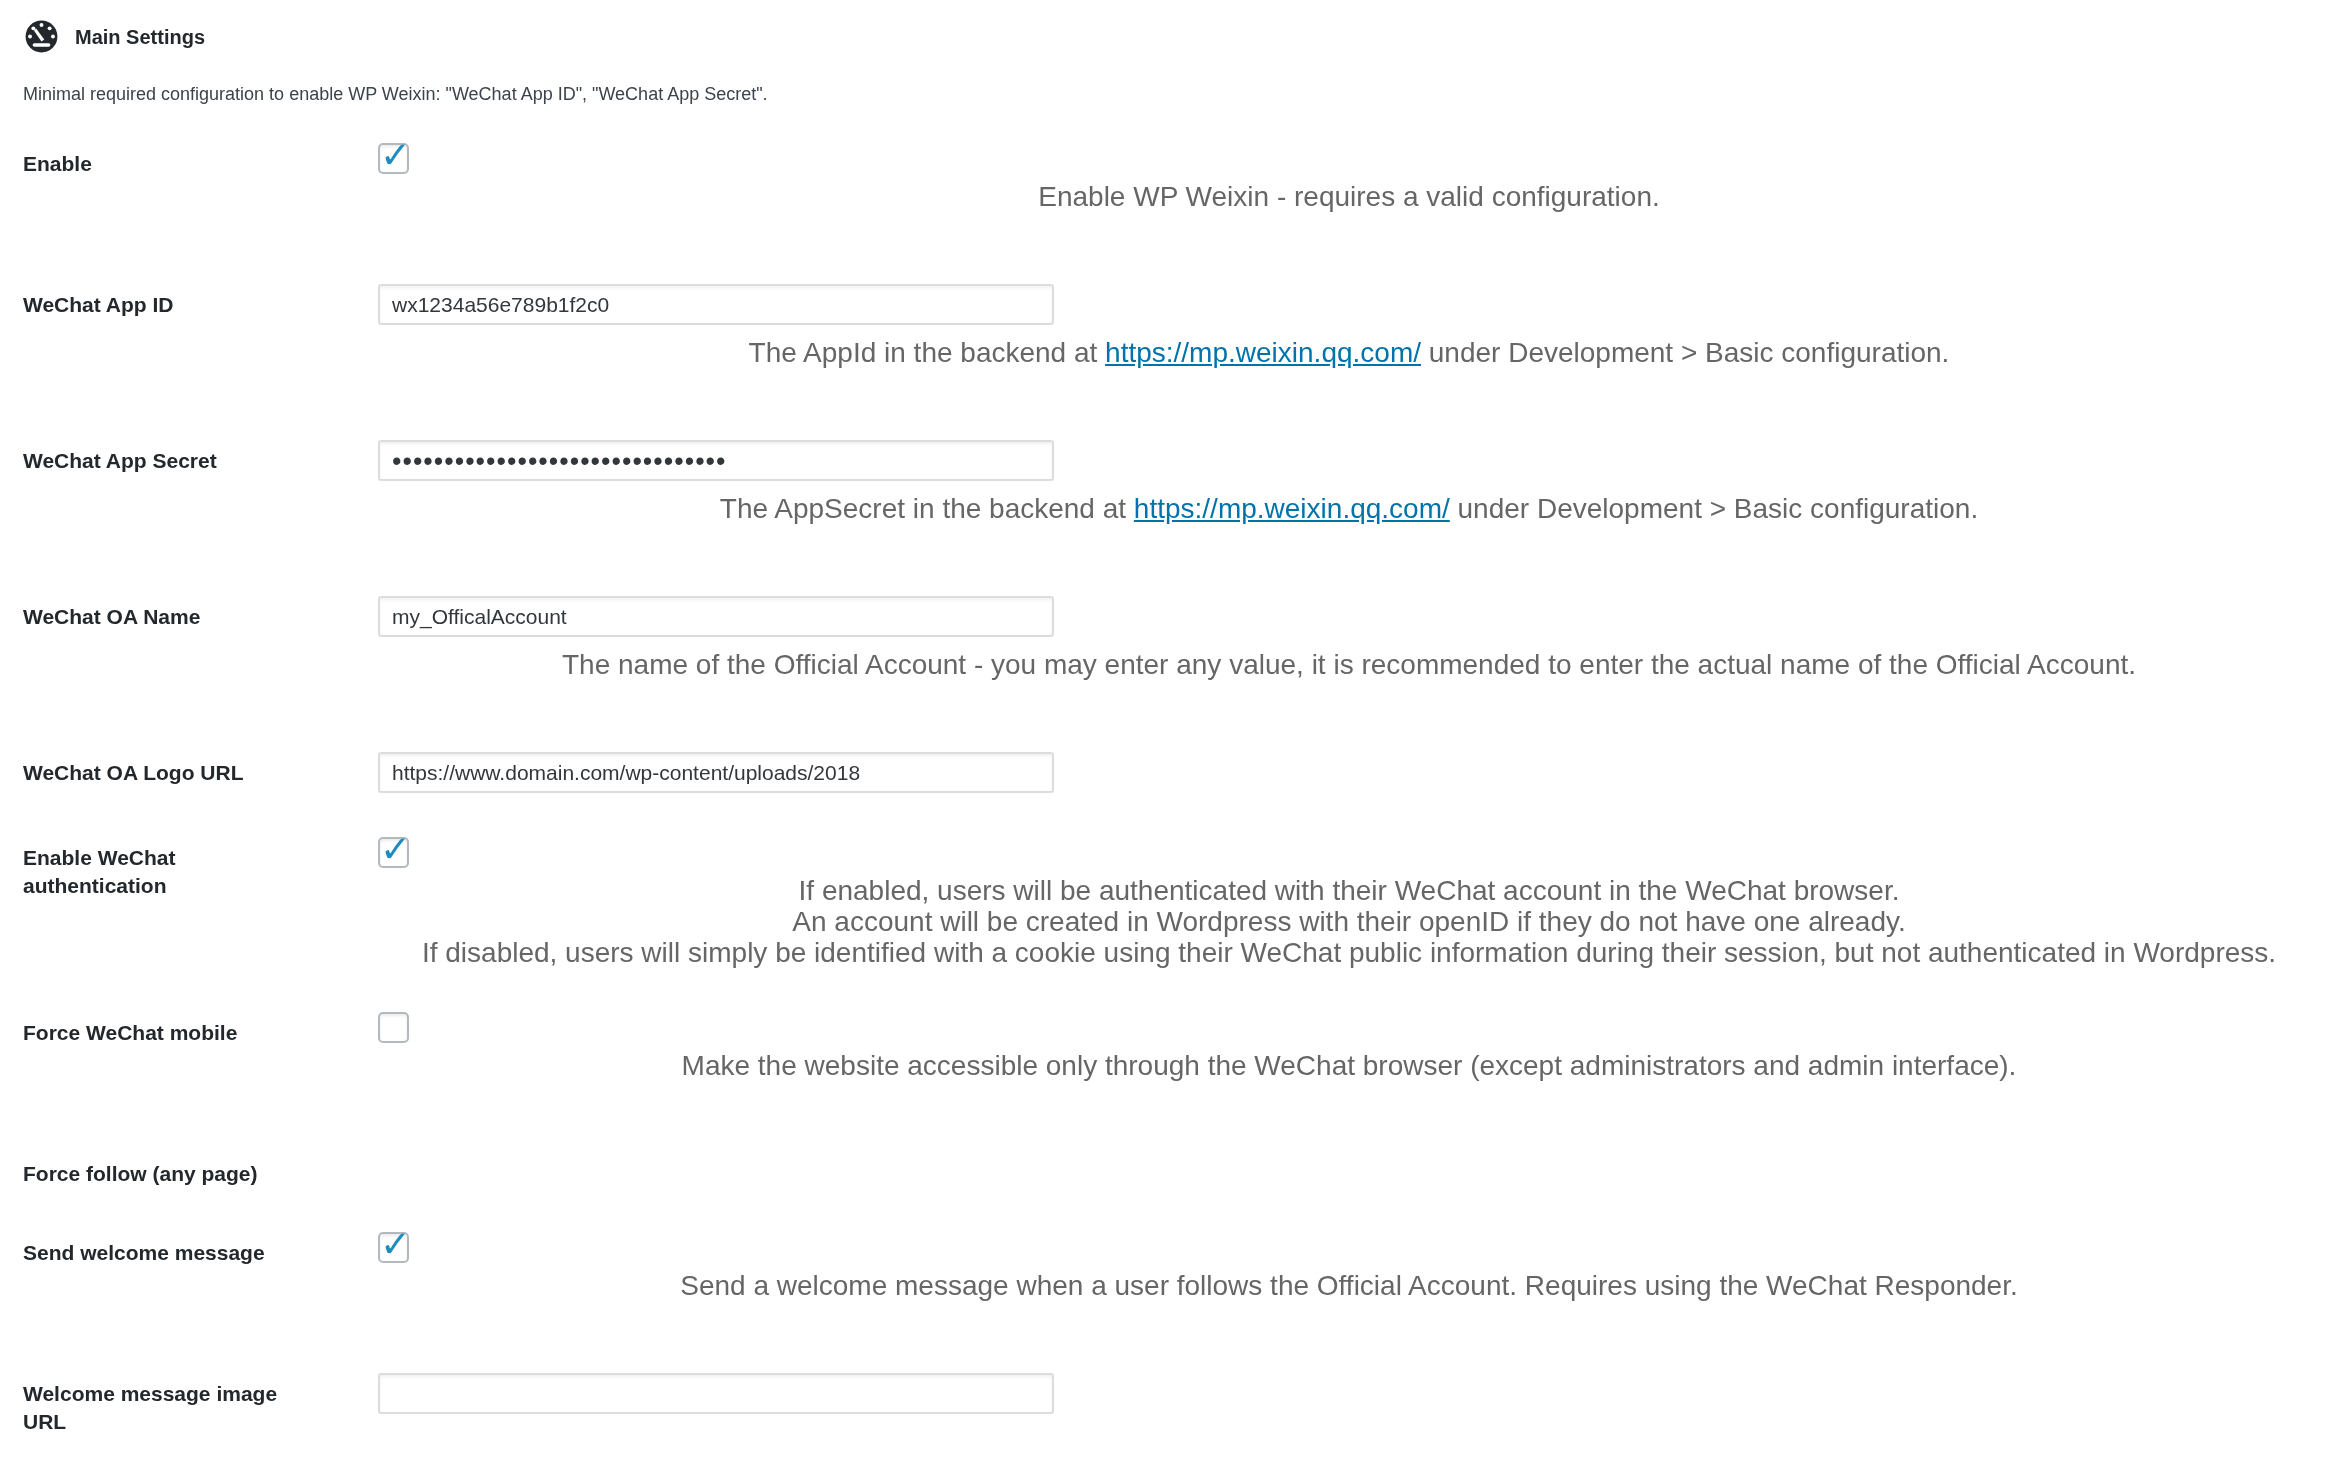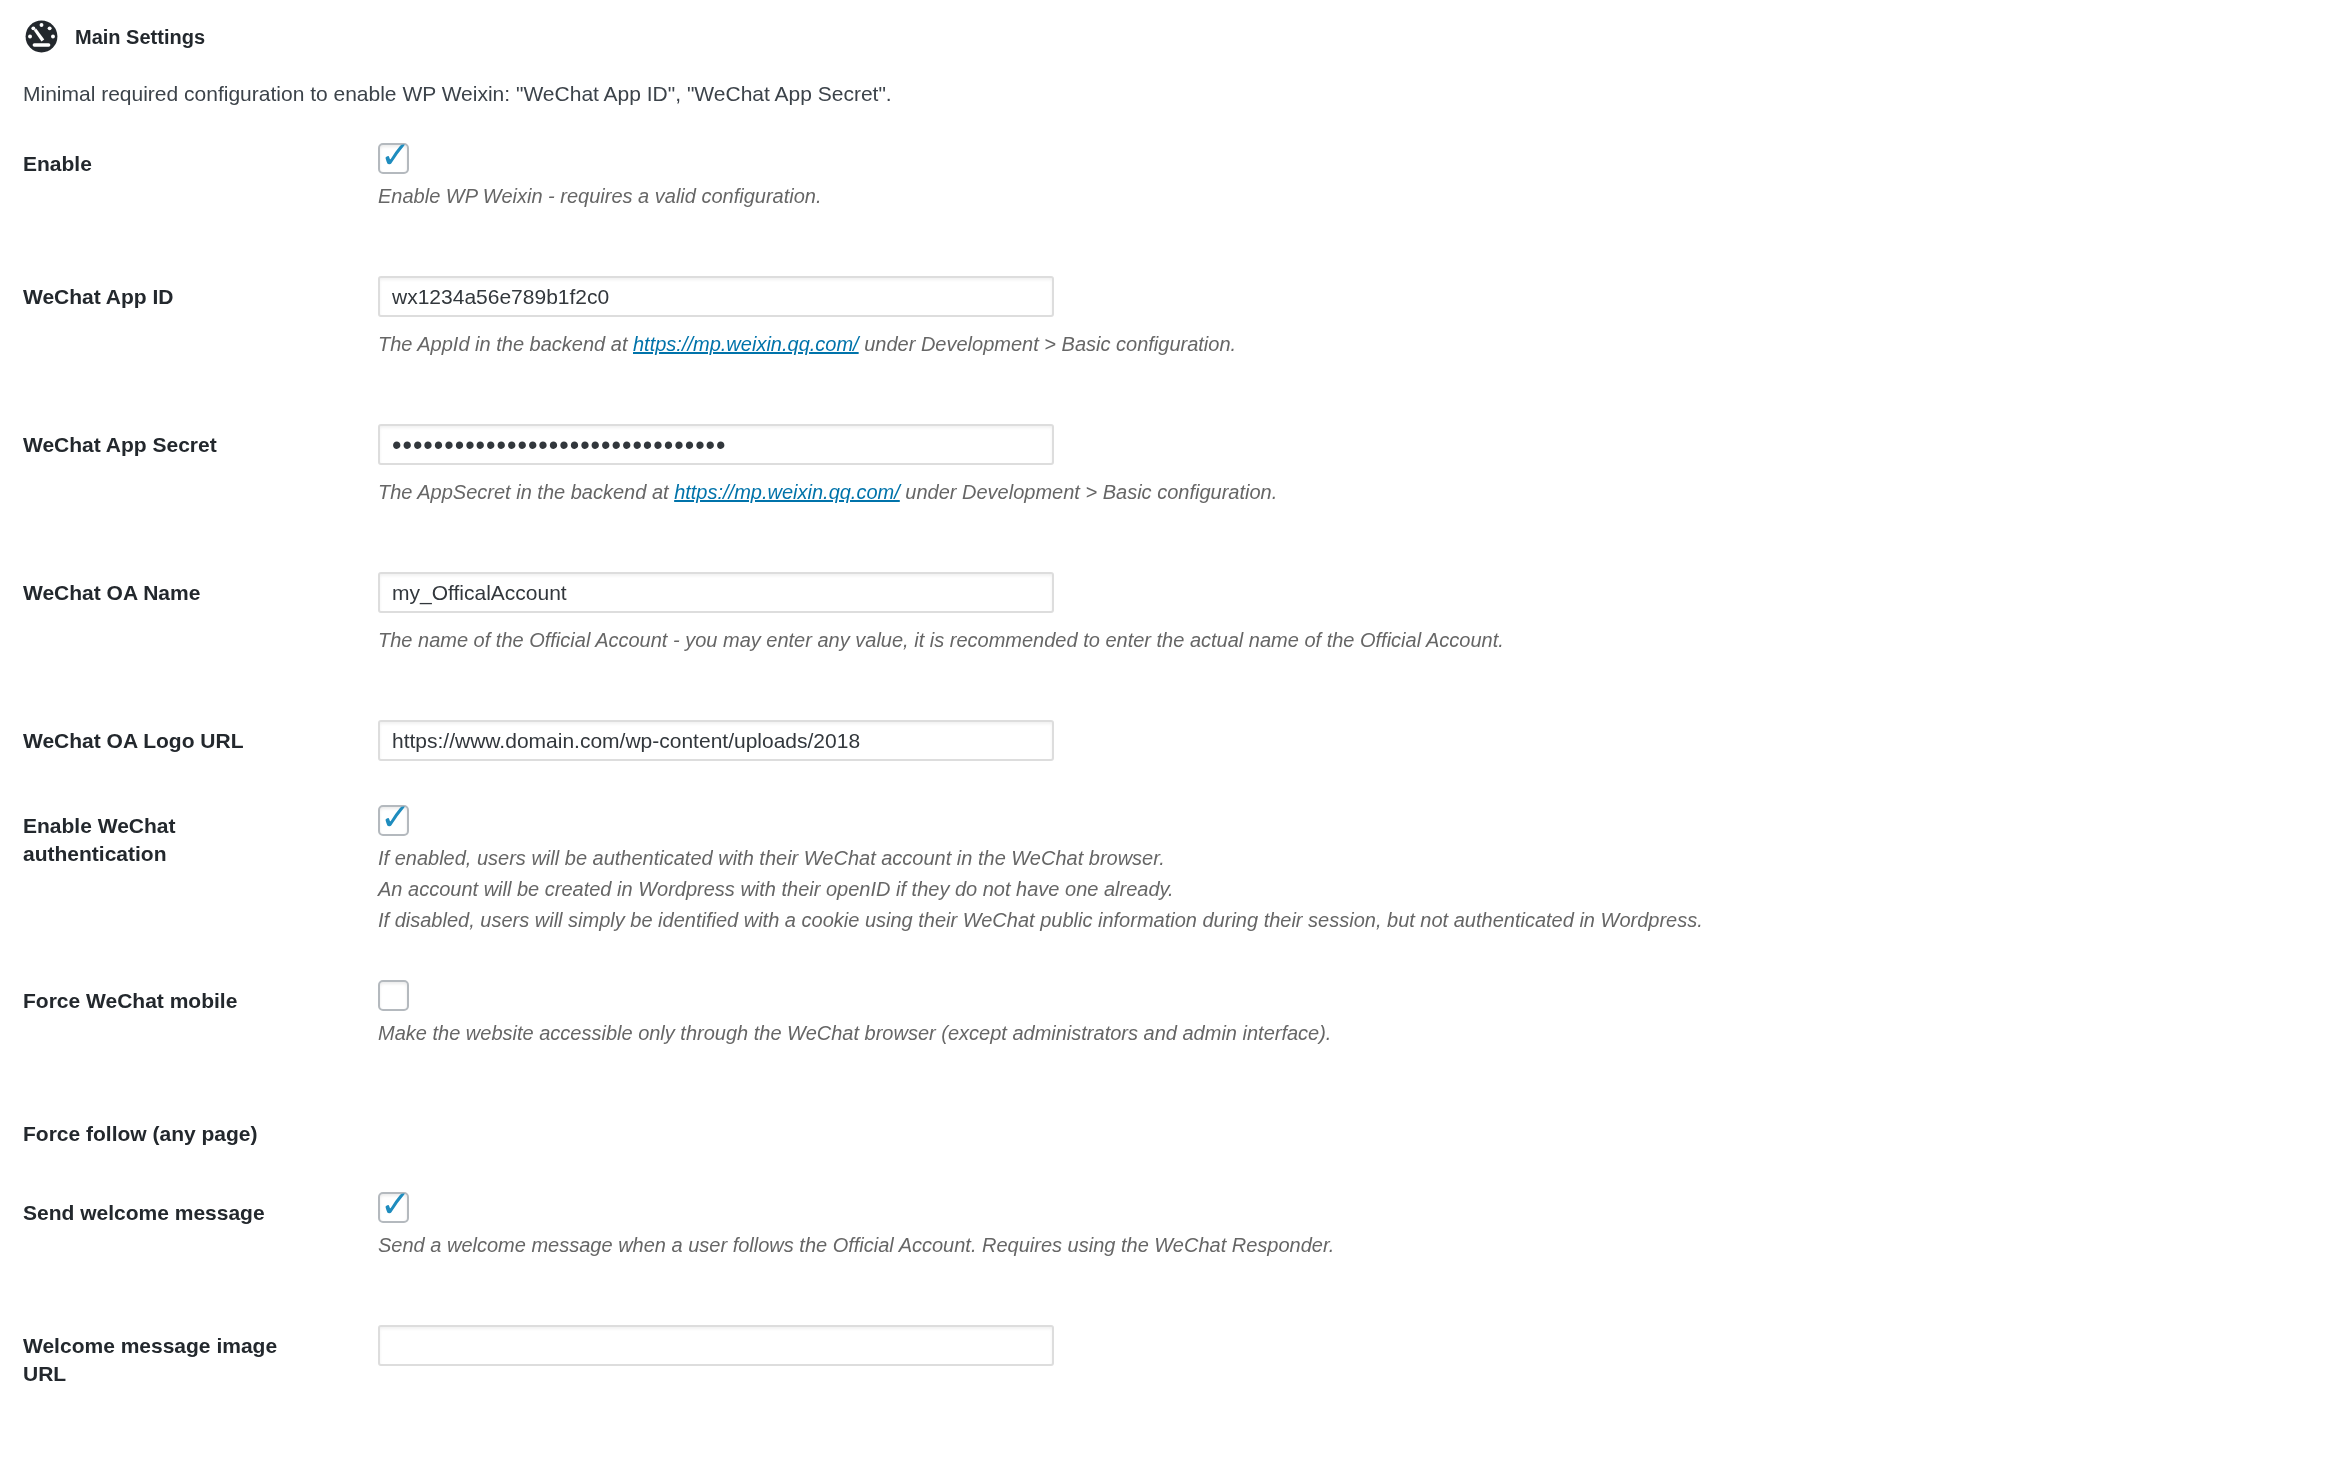--- a/index.html
+++ b/index.html
@@ -20,21 +20,21 @@
     align-items: center;
     gap: 15px;
     font-size: 20px;
     font-weight: 600;
     line-height: 36px;
     color: #23282d;
     margin: 0 0 26px 0;
   }
   .page-title .dash-icon { width: 37px; height: 37px; flex: 0 0 37px; }
   .page-subtitle {
-    font-size: 21px;
+    font-size: 18px;
     line-height: 26px;
     color: #3c434a;
     margin: 0 0 36px 0;
   }
 
   
   .field-row { display: flex; margin-bottom: 44px; }
   .field-row:last-child { margin-bottom: 0; }
   .row-label {
     flex: 0 0 355px;
@@ -88,24 +88,24 @@
     left: 0px;
     top: -11px;
     font-size: 37px;
     font-weight: bold;
     color: #1e8cbe;
     font-family: "DejaVu Sans", sans-serif;
   }
 
   
   .desc {
-    font-style: italic;
     color: #666666;
-    font-size: 20px;
+    font-size: 28px;
     line-height: 31px;
+    text-align: center;
   }
   .desc-after-input { margin-top: 12px; }
   .desc-after-checkbox { margin-top: 7px; }
   .desc a { color: #0073aa; text-decoration: underline; }
 </style>
 </head>
 <body>
 
 <div class="wrap">
 

